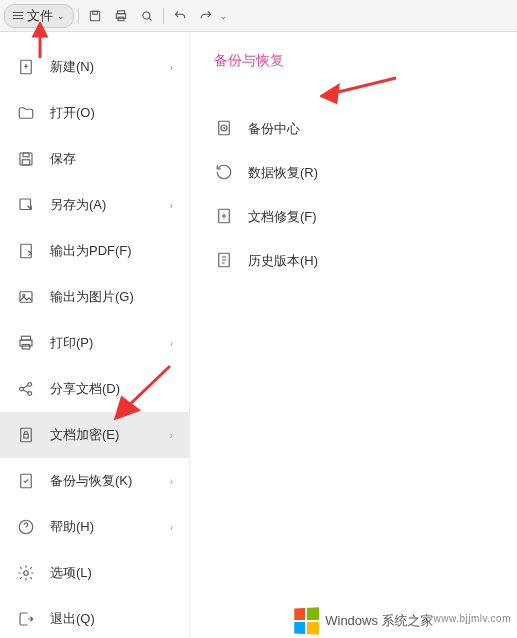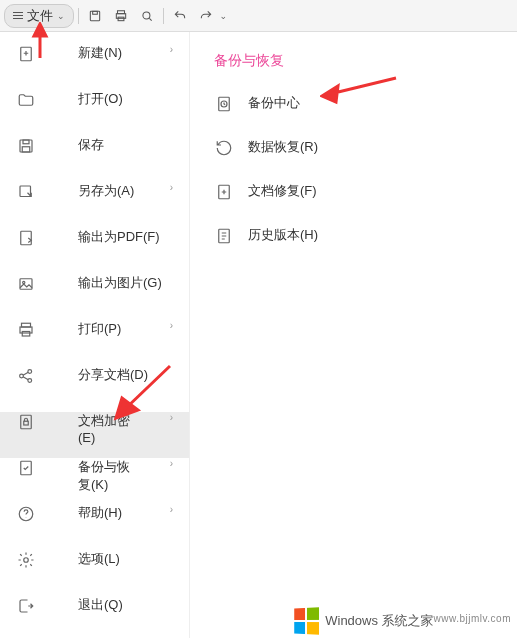--- a/index.html
+++ b/index.html
@@ -12,30 +12,30 @@
     .file-btn .chev { font-size: 9px; color: #666; }
     .tb-icon { width: 24px; height: 24px; display: flex; align-items: center; justify-content: center; cursor: pointer; color: #555; }
     .tb-icon svg { width: 14px; height: 14px; }
     .tb-sep { width: 1px; height: 16px; background: #ccc; margin: 0 2px; }
     .tabs { display: flex; gap: 16px; margin-left: 12px; align-items: center; }
     .tab { font-size: 13px; color: #333; cursor: pointer; }
     .tab.active { color: #2e9e5b; font-weight: 500; }
     
     .main { display: flex; height: calc(100% - 32px); }
     .sidebar { width: 190px; background: #fff; border-right: 1px solid #eee; overflow-y: auto; padding-top: 12px; }
-    .menu-item { display: flex; height: 46px; padding: 0 16px; cursor: pointer; position: relative; gap: 28px; }
+    .menu-item { display: flex; align-items: center; height: 46px; padding: 0 16px; cursor: pointer; position: relative; }
     .menu-item.selected { background: #ebebeb; }
     .menu-item .micon { width: 20px; height: 20px; margin-right: 14px; color: #666; display: flex; align-items: center; justify-content: center; }
     .menu-item .micon svg { width: 18px; height: 18px; }
     .menu-item .mlabel { flex: 1; font-size: 13px; color: #333; }
     .menu-item .chev-r { font-size: 10px; color: #999; }
     
     .content { flex: 1; padding: 20px 24px; }
     .content-title { font-size: 14px; color: #ec4899; margin-bottom: 24px; }
-    .sub-item { display: flex; align-items: flex-start; height: 44px; cursor: pointer; gap: 14px; }
+    .sub-item { display: flex; align-items: flex-end; height: 44px; cursor: pointer; gap: 14px; }
     .sub-item .sicon { width: 20px; height: 20px; color: #666; display: flex; align-items: center; justify-content: center; }
     .sub-item .sicon svg { width: 18px; height: 18px; }
     .sub-item .slabel { font-size: 13px; color: #333; }
     
     .arrow-red { position: absolute; pointer-events: none; }
     .arrow1 { left: 26px; top: 22px; }
     .arrow2 { left: 320px; top: 72px; }
     .arrow3 { left: 112px; top: 362px; }
     
     .watermark { position: absolute; right: 6px; bottom: 4px; display: flex; align-items: center; gap: 6px; font-size: 11px; color: #444; }

